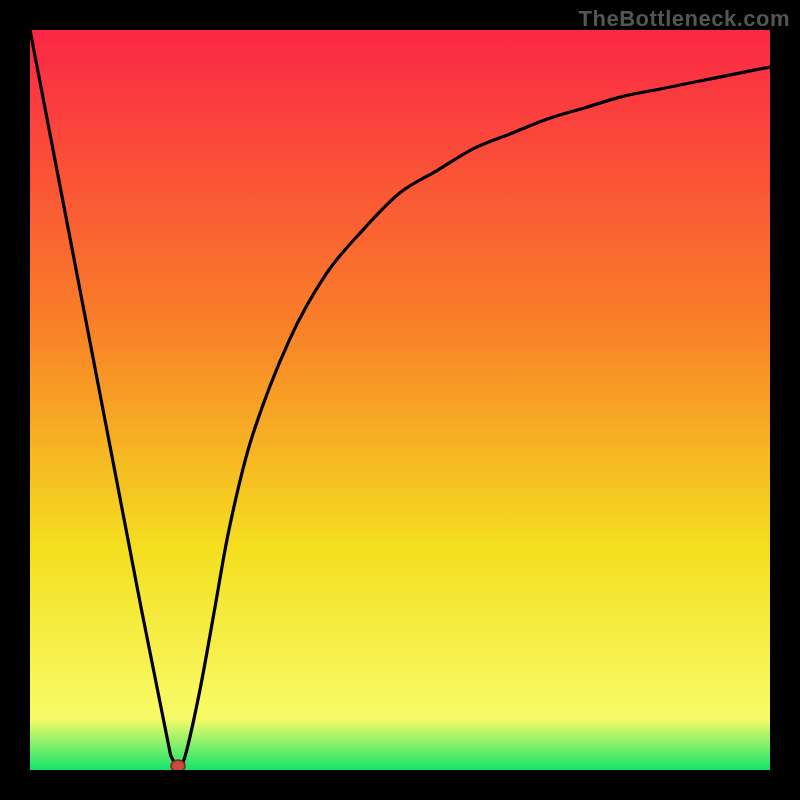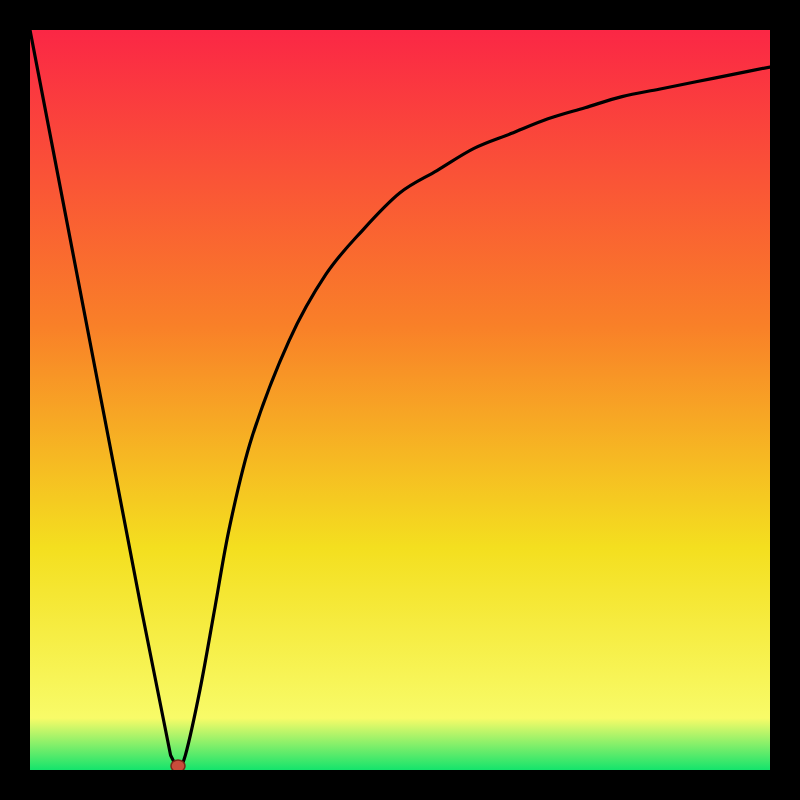--- a/index.html
+++ b/index.html
@@ -46,13 +46,14 @@
           <stop offset="40%" stop-color="#f98028"></stop>
           <stop offset="70%" stop-color="#f4df1f"></stop>
           <stop offset="93%" stop-color="#f8fb68"></stop>
           <stop offset="100%" stop-color="#14e46c"></stop>
         </linearGradient>
     </defs>
     <rect id="plot-bg" x="0" y="0" width="740" height="740" fill="url(#bg-grad)"></rect>
     <path id="curve" fill="none" stroke-width="3.2" stroke-linejoin="round" stroke-linecap="round" d="M0 0 L 37 192.39999999999998 L 74 384.8 L 111 577.2 L 140.6 725.2 L 148 740C 149.23333333333335 737.5333333333333 151.7 738.7666666666667 155.4 725.2 C 159.10000000000002 711.6333333333334 165.26666666666668 683.2666666666667 170.20000000000002 658.6 C 175.13333333333335 633.9333333333334 180.06666666666666 604.3333333333334 185 577.2 C 189.93333333333334 550.0666666666667 193.63333333333335 524.1666666666666 199.8 495.79999999999995 C 205.96666666666667 467.4333333333333 212.13333333333333 437.8333333333333 222 407 C 231.86666666666667 376.1666666666667 246.66666666666666 337.93333333333334 259 310.8 C 271.3333333333333 283.6666666666667 283.6666666666667 262.7 296 244.2 C 308.3333333333333 225.7 320.6666666666667 213.36666666666673 333 199.80000000000007 C 345.3333333333333 186.2333333333334 357.66666666666663 172.66666666666666 370 162.79999999999995 C 382.33333333333337 152.93333333333325 394.66666666666674 147.99999999999991 407.00000000000006 140.5999999999999 C 419.33333333333337 133.1999999999999 431.6666666666667 124.56666666666662 444 118.39999999999998 C 456.3333333333333 112.23333333333333 468.6666666666667 108.53333333333336 481 103.60000000000002 C 493.3333333333333 98.66666666666669 505.6666666666667 93.11666666666663 518 88.79999999999995 C 530.3333333333334 84.48333333333328 542.6666666666666 81.39999999999992 555 77.69999999999993 C 567.3333333333334 73.99999999999994 579.6666666666666 69.68333333333335 592 66.60000000000002 C 604.3333333333334 63.51666666666669 616.6666666666666 61.66666666666661 629 59.19999999999993 C 641.3333333333334 56.733333333333256 653.6666666666666 54.266666666666595 666 51.799999999999955 C 678.3333333333334 49.333333333333314 690.6666666666666 46.86666666666675 703 44.40000000000009 C 715.3333333333334 41.93333333333343 733.8333333333334 38.23333333333335 740 37" stroke="#000000"></path>
     <ellipse id="marker" rx="7" ry="6" cx="148" cy="736" fill="#c84c3b" stroke="#7a2618" stroke-width="1.5"></ellipse>
   </svg>
+  <div class="watermark">TheBottleneck.com</div>
 </div>
 
 </body></html>

